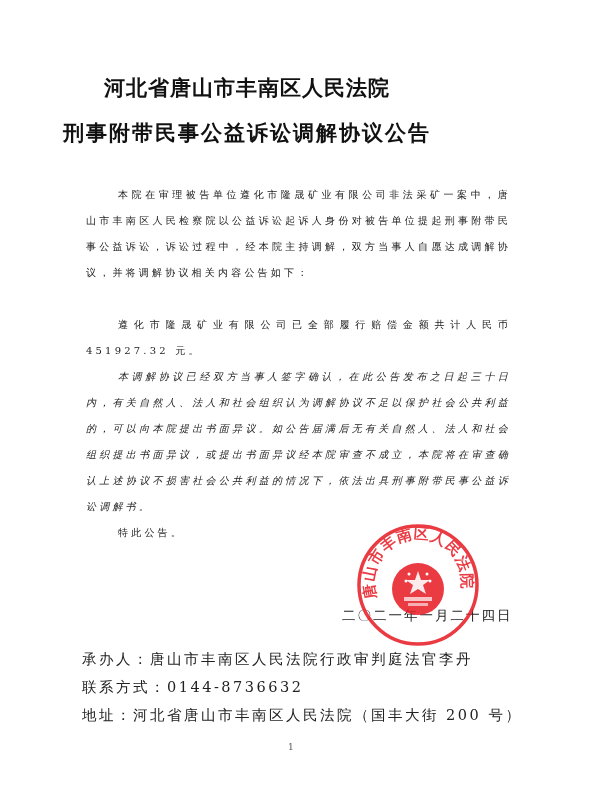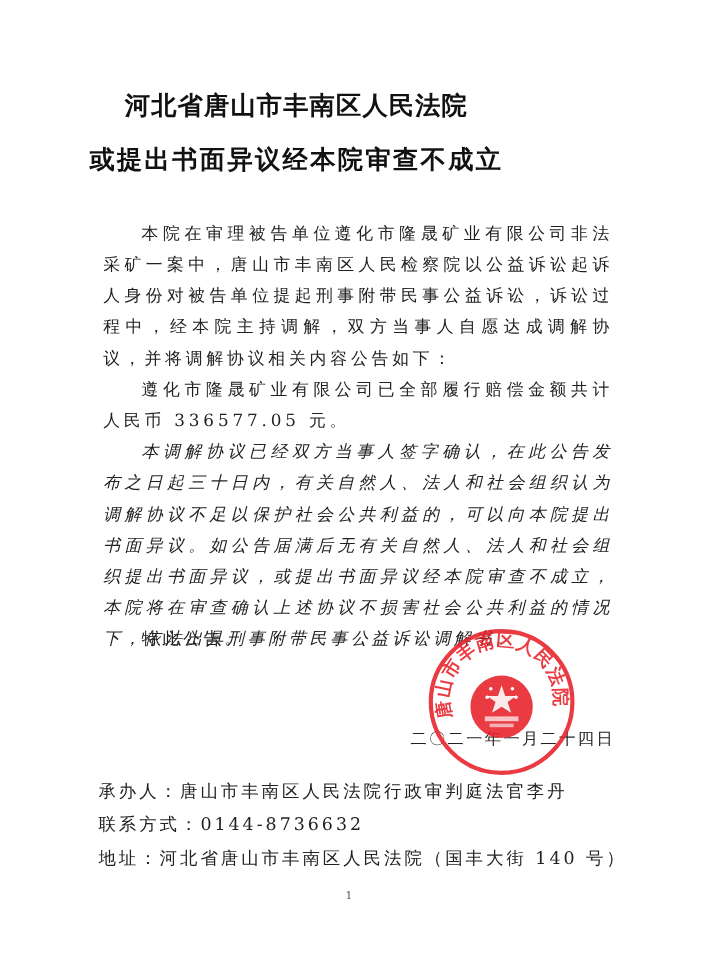--- a/index.html
+++ b/index.html
@@ -9,21 +9,21 @@
     }
     .title {
       position: absolute; left: 0; width: 494px; text-align: center;
       font-family: "DejaVu Sans", sans-serif; font-weight: bold; font-size: 21px; color: #111;
       letter-spacing: 1px;
     }
     .t1 { top: 74px; }
     .t2 { top: 119px; letter-spacing: 2px; }
     .body-text {
       position: absolute; left: 86px; width: 425px;
-      font-size: 14px; line-height: 26px; letter-spacing: 3.2px; color: #222;
+      font-size: 10px; line-height: 26px; letter-spacing: 3.2px; color: #222;
       text-align: justify;
     }
     .p1 { top: 182px; text-indent: 32px; }
     .p2 { top: 312px; text-indent: 32px; }
     .p3 { top: 364px; text-indent: 32px; font-style: italic; }
     .p4 { top: 520px; text-indent: 32px; }
     .date {
       position: absolute; left: 342px; top: 594px; font-size: 13.5px; letter-spacing: 2px; color: #222; z-index: 1; margin-top: 13px;
     }
     .footer-line {
@@ -35,24 +35,24 @@
     .page-num { position: absolute; left: 288px; top: 742px; font-size: 9px; color: #555; }
     .seal {
       position: absolute; left: 356px; top: 523px; width: 124px; height: 124px; z-index: 2;
       opacity: 0.88;
     }
   </style>
 </head>
 <body>
 
 <div class="title t1">河北省唐山市丰南区人民法院</div>
-<div class="title t2">或提出书面异议经本院审查不成立</div>
+<div class="title t2">刑事附带民事公益诉讼调解协议公告</div>
 
 <div class="body-text p1">本院在审理被告单位遵化市隆晟矿业有限公司非法采矿一案中，唐山市丰南区人民检察院以公益诉讼起诉人身份对被告单位提起刑事附带民事公益诉讼，诉讼过程中，经本院主持调解，双方当事人自愿达成调解协议，并将调解协议相关内容公告如下：</div>
-<div class="body-text p2">遵化市隆晟矿业有限公司已全部履行赔偿金额共计人民币 336577.05 元。</div>
+<div class="body-text p2">遵化市隆晟矿业有限公司已全部履行赔偿金额共计人民币 451927.32 元。</div>
 <div class="body-text p3">本调解协议已经双方当事人签字确认，在此公告发布之日起三十日内，有关自然人、法人和社会组织认为调解协议不足以保护社会公共利益的，可以向本院提出书面异议。如公告届满后无有关自然人、法人和社会组织提出书面异议，或提出书面异议经本院审查不成立，本院将在审查确认上述协议不损害社会公共利益的情况下，依法出具刑事附带民事公益诉讼调解书。</div>
 <div class="body-text p4">特此公告。</div>
 
 <div class="date">二〇二一年一月二十四日</div>
 
 <svg class="seal" viewBox="0 0 124 124">
   <defs>
     <path id="sealArc" d="M 22 78 A 44 44 0 1 1 102 78"></path>
   </defs>
   <circle cx="62" cy="62" r="59" fill="none" stroke="#e8202a" stroke-width="3.5"></circle>
@@ -65,15 +65,15 @@
   <rect x="48" y="74" width="28" height="4" fill="#ffffff" opacity="0.7"></rect>
   <rect x="52" y="80" width="20" height="3" fill="#ffffff" opacity="0.6"></rect>
   <circle cx="50" cy="58" r="1.5" fill="#fff"></circle>
   <circle cx="74" cy="58" r="1.5" fill="#fff"></circle>
   <circle cx="53" cy="51" r="1.5" fill="#fff"></circle>
   <circle cx="71" cy="51" r="1.5" fill="#fff"></circle>
 </svg>
 
 <div class="footer-line f1">承办人：唐山市丰南区人民法院行政审判庭法官李丹</div>
 <div class="footer-line f2">联系方式：0144-8736632</div>
-<div class="footer-line f3">地址：河北省唐山市丰南区人民法院（国丰大街 140 号）</div>
+<div class="footer-line f3">地址：河北省唐山市丰南区人民法院（国丰大街 200 号）</div>
 
 <div class="page-num">1</div>
 
 </body></html>

